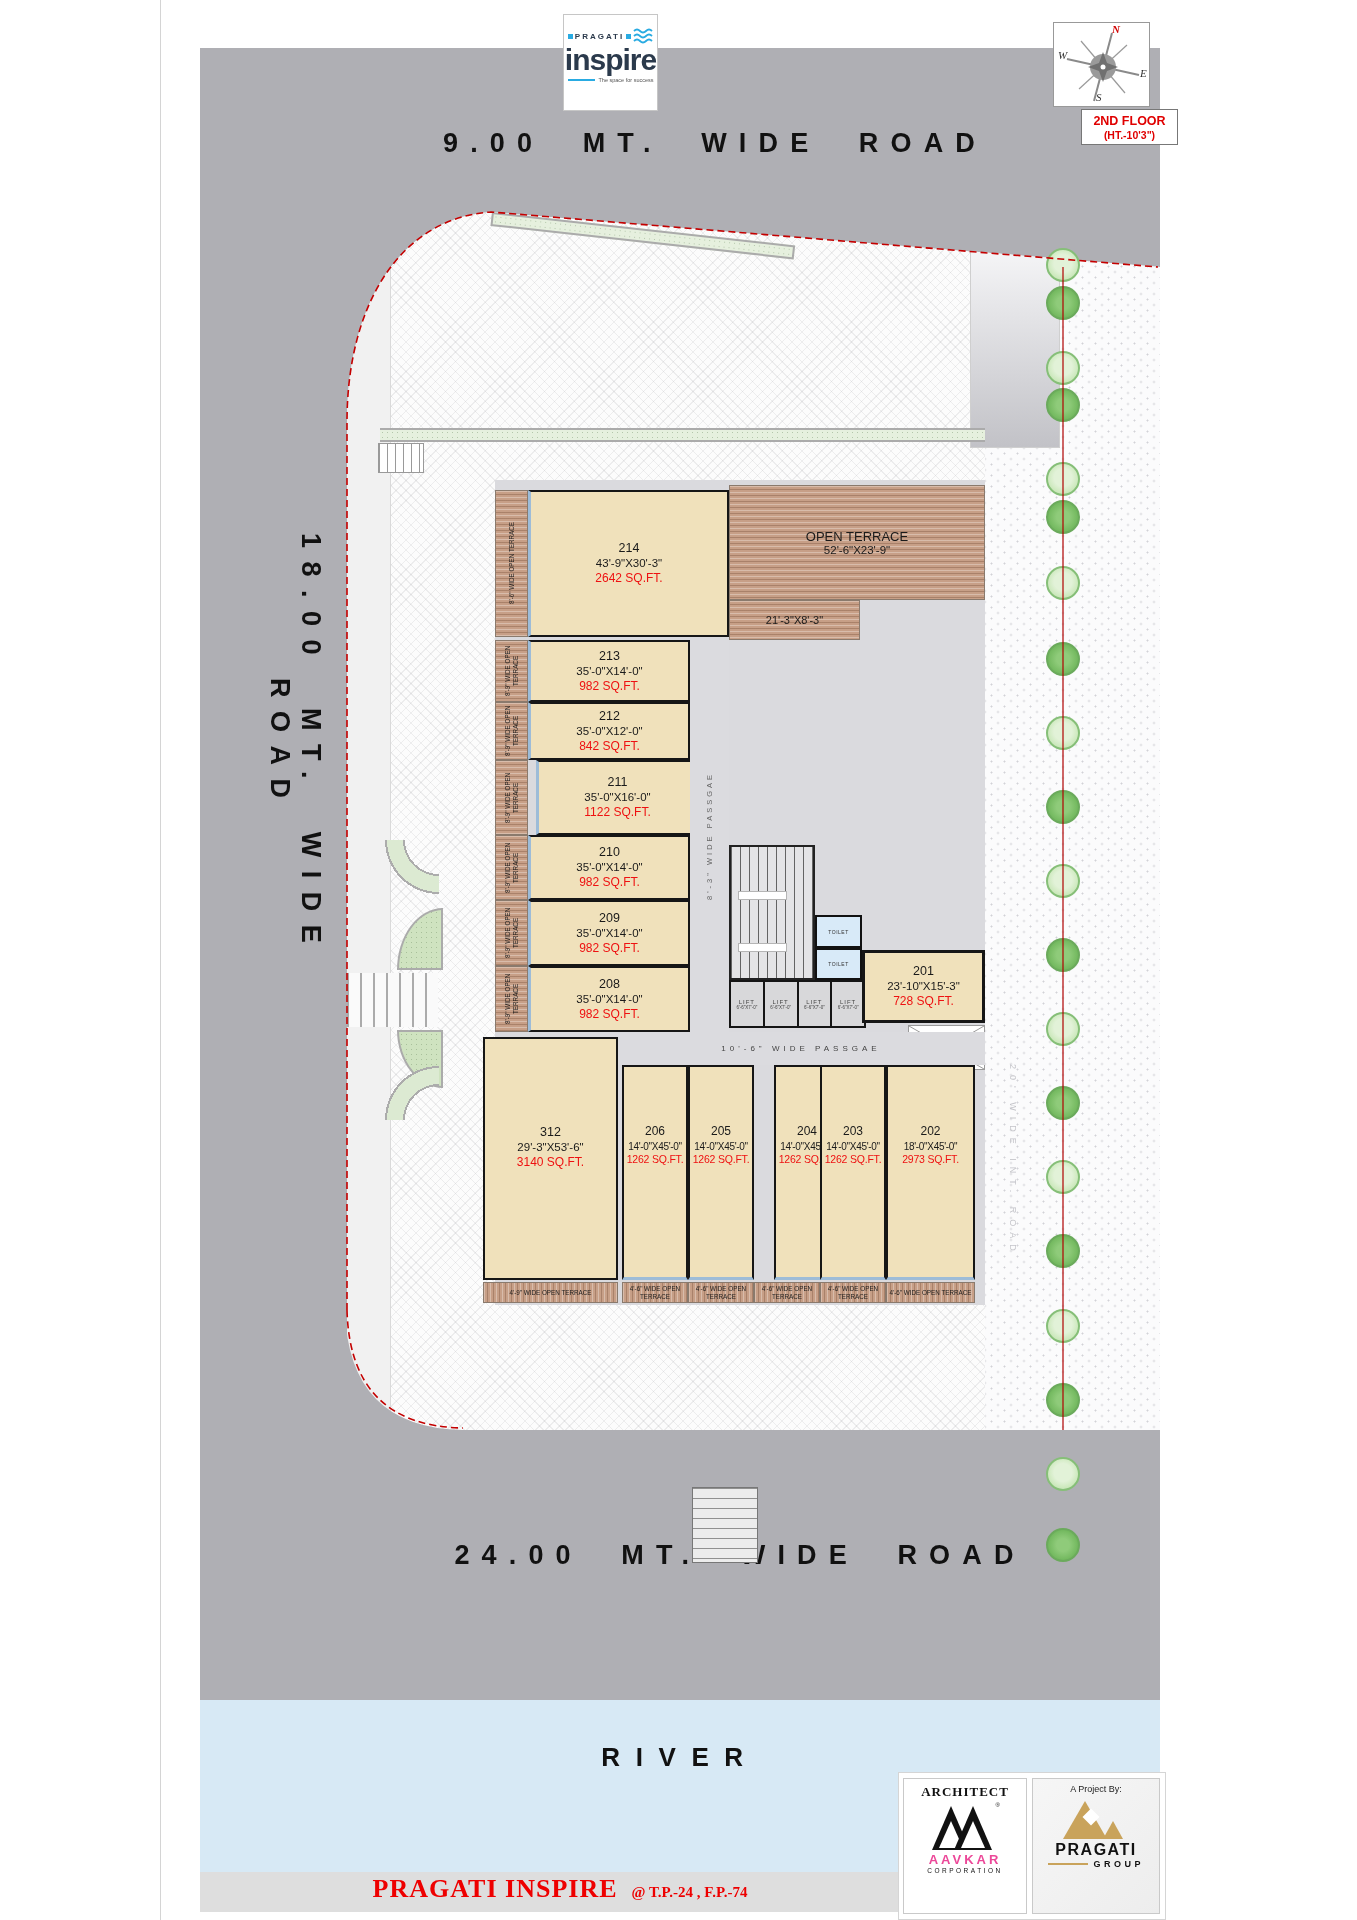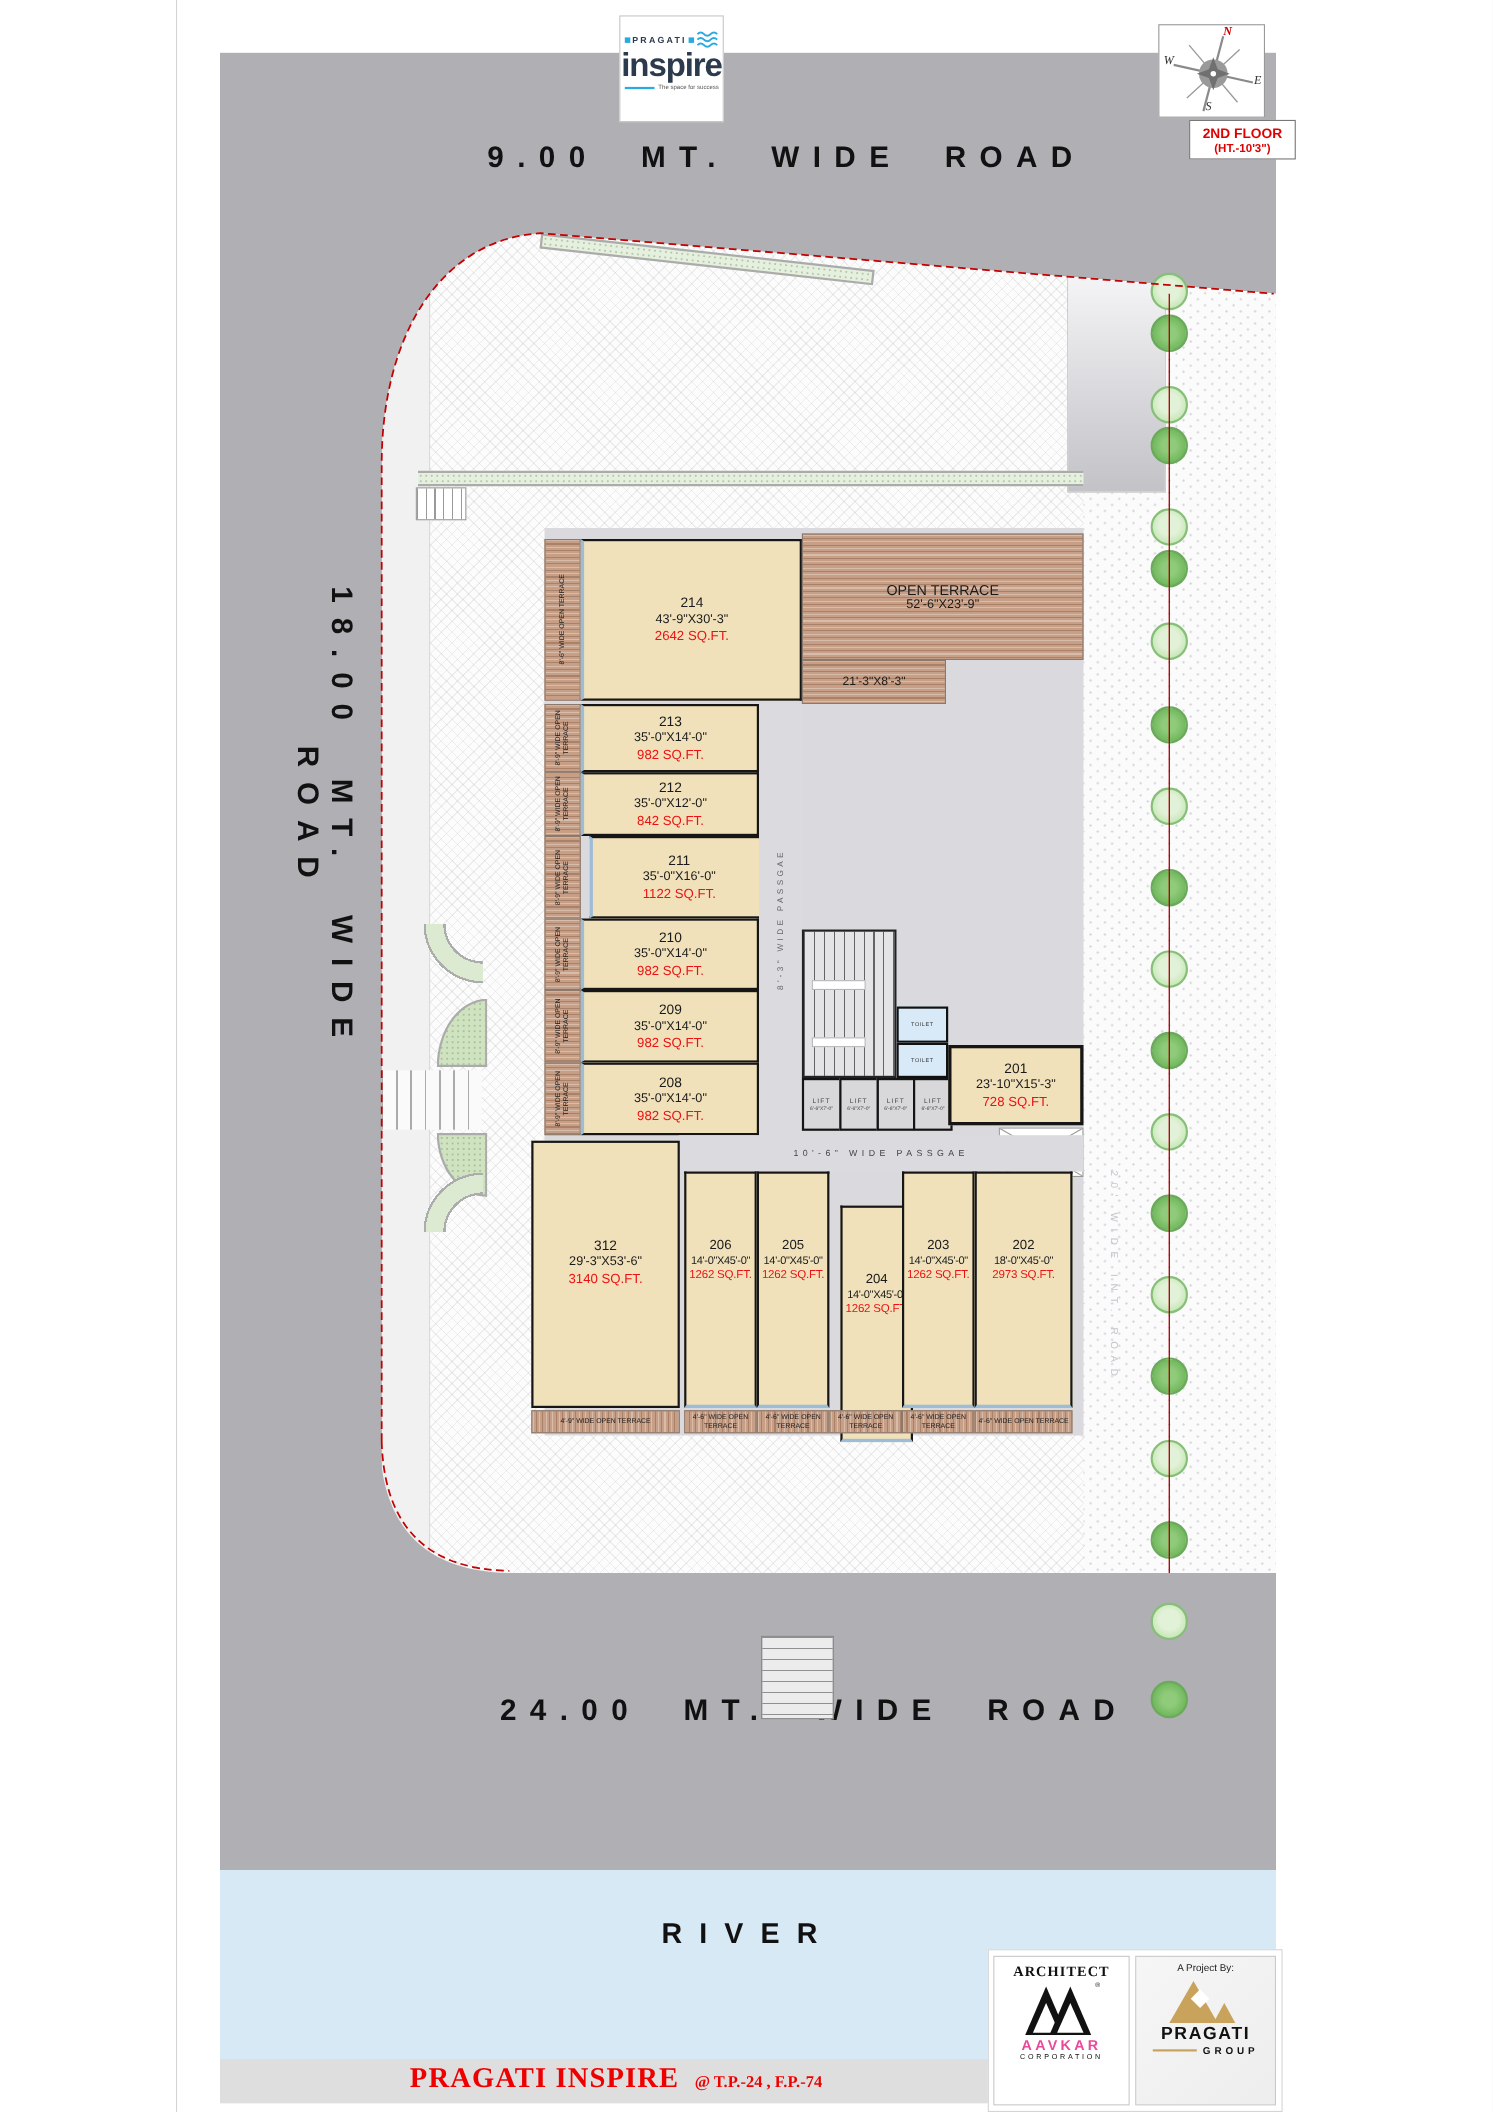--- a/index.html
+++ b/index.html
@@ -276,21 +276,21 @@
     <div class="abs unit small tall" style="left:277px;top:855px;width:66px;height:215px;padding-top:57px;border-bottom:3px solid #9DBCD8;">
       <div class="no">206</div>
       <div class="dim">14'-0"X45'-0"</div>
       <div class="area">1262 SQ.FT.</div>
     </div>
     <div class="abs unit small tall" style="left:343px;top:855px;width:66px;height:215px;padding-top:57px;border-bottom:3px solid #9DBCD8;">
       <div class="no">205</div>
       <div class="dim">14'-0"X45'-0"</div>
       <div class="area">1262 SQ.FT.</div>
     </div>
-    <div class="abs unit small tall" style="left:419px;top:855px;width:66px;height:215px;padding-top:57px;border-bottom:3px solid #9DBCD8;margin-top:31px;">
+    <div class="abs unit small tall" style="left:429px;top:855px;width:66px;height:215px;padding-top:57px;border-bottom:3px solid #9DBCD8;">
       <div class="no">204</div>
       <div class="dim">14'-0"X45'-0"</div>
       <div class="area">1262 SQ.FT.</div>
     </div>
     <div class="abs unit small tall" style="left:475px;top:855px;width:66px;height:215px;padding-top:57px;border-bottom:3px solid #9DBCD8;">
       <div class="no">203</div>
       <div class="dim">14'-0"X45'-0"</div>
       <div class="area">1262 SQ.FT.</div>
     </div>
     <div class="abs unit small tall" style="left:541px;top:855px;width:89px;height:215px;padding-top:57px;border-bottom:3px solid #9DBCD8;">

